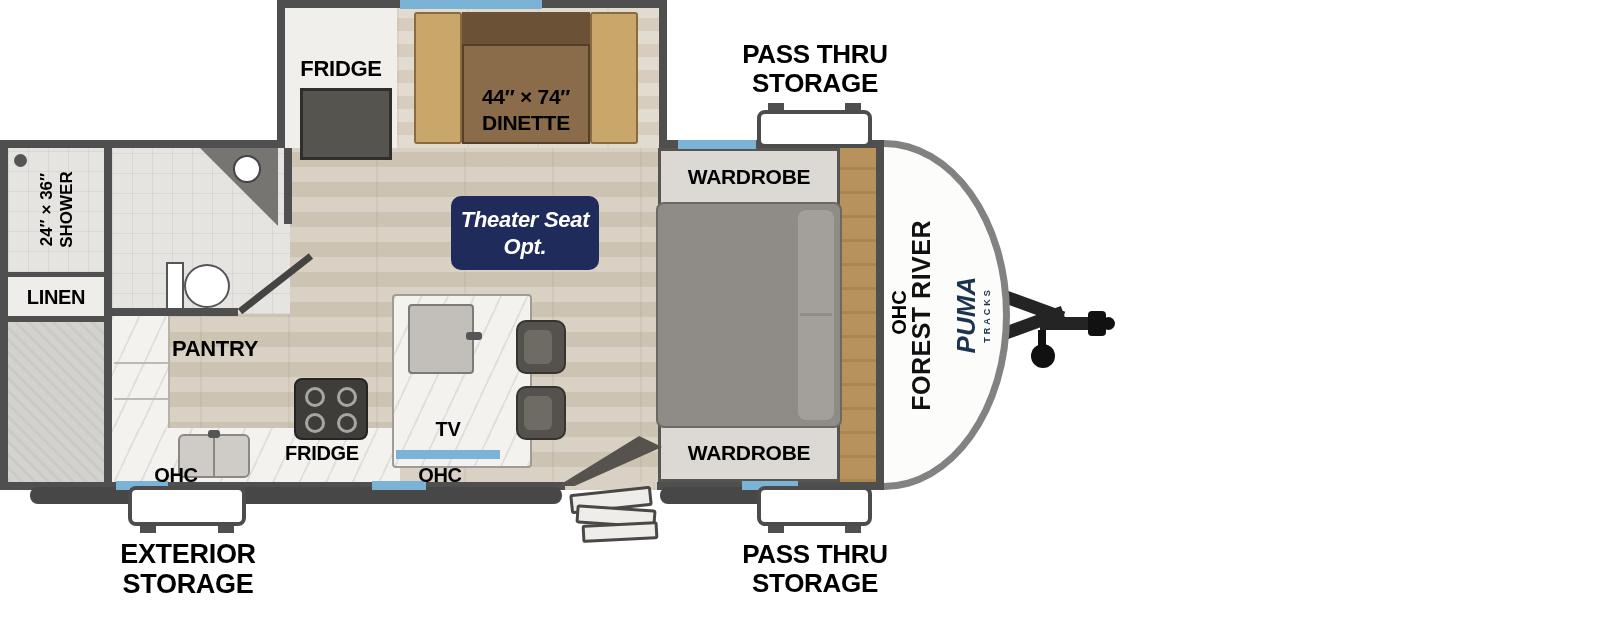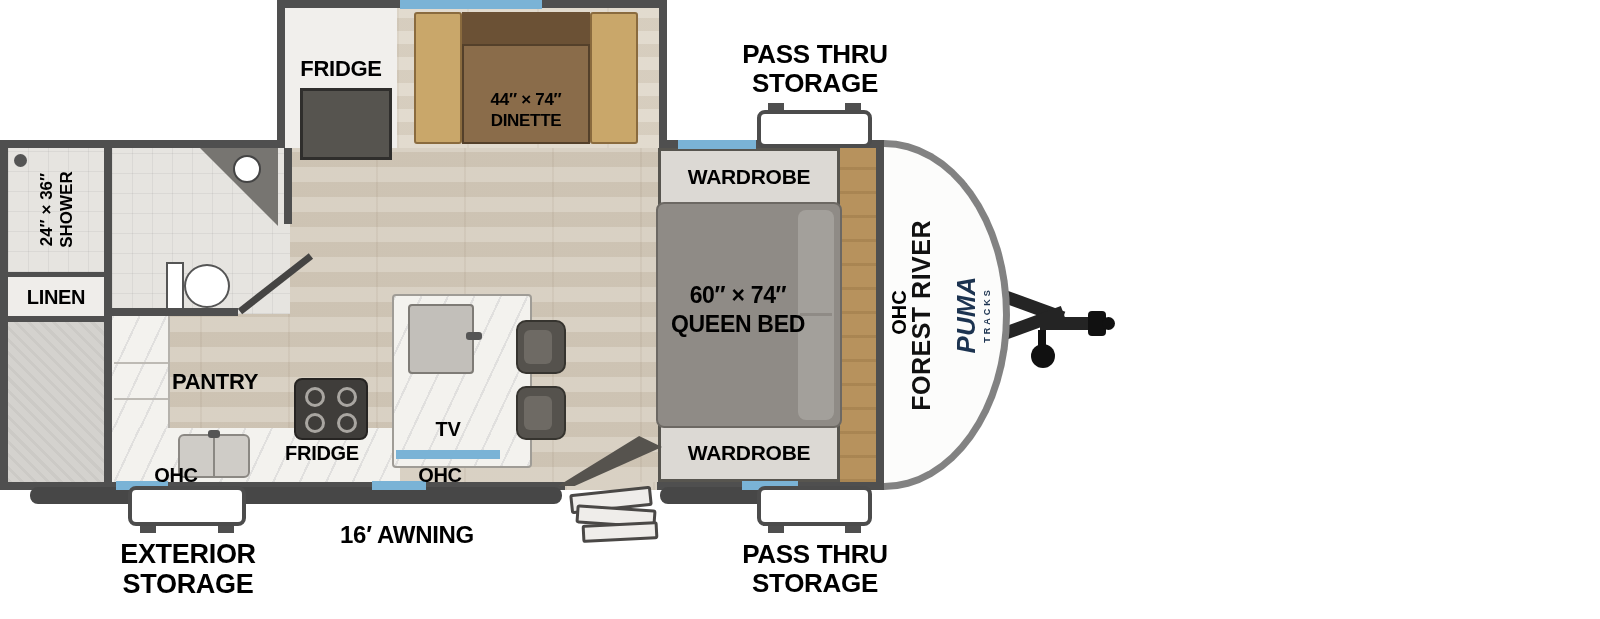--- a/index.html
+++ b/index.html
@@ -79,21 +79,21 @@
   <div class="abs" style="left:233px;top:155px;width:28px;height:28px;background:#fff;border:2px solid #444;border-radius:50%;z-index:5;"></div>
   <div class="abs" style="left:166px;top:262px;width:18px;height:48px;background:#fff;border:2px solid #555;z-index:4;"></div>
   <div class="abs" style="left:184px;top:264px;width:46px;height:44px;background:#fff;border:2px solid #555;border-radius:50%;z-index:4;"></div>
   <div class="abs wall" style="left:284px;top:148px;width:8px;height:76px;z-index:4;"></div>
   <div class="abs wall" style="left:112px;top:308px;width:126px;height:8px;z-index:4;"></div>
   <div class="abs" style="left:240px;top:308px;width:90px;height:7px;background:#454443;transform:rotate(-38deg);transform-origin:left center;z-index:4;"></div>
 
   <div class="abs marble" style="left:112px;top:316px;width:58px;height:166px;border-right:2px solid #b5b2ac;z-index:3;"></div>
   <div class="abs" style="left:114px;top:362px;width:54px;height:2px;background:#bdbab4;z-index:4;"></div>
   <div class="abs" style="left:114px;top:398px;width:54px;height:2px;background:#bdbab4;z-index:4;"></div>
-  <div class="lbl" style="left:150px;top:364px;width:130px;height:37px;font-size:22px;">PANTRY</div>
+  <div class="lbl" style="left:150px;top:331px;width:130px;height:37px;font-size:22px;">PANTRY</div>
   <div class="abs marble" style="left:112px;top:428px;width:288px;height:54px;z-index:3;"></div>
   <div class="abs" style="left:178px;top:434px;width:72px;height:44px;background:#cfccc7;border:2px solid #8b8883;border-radius:6px;z-index:4;"></div>
   <div class="abs" style="left:213px;top:436px;width:2px;height:40px;background:#8b8883;z-index:5;"></div>
   <div class="abs" style="left:208px;top:430px;width:12px;height:8px;background:#555;border-radius:3px;z-index:5;"></div>
   <div class="abs" style="left:294px;top:378px;width:74px;height:62px;background:#3f3d3a;border:2px solid #262422;border-radius:8px;z-index:4;">
     <div class="burner" style="left:9px;top:7px;"></div>
     <div class="burner" style="left:41px;top:7px;"></div>
     <div class="burner" style="left:9px;top:33px;"></div>
     <div class="burner" style="left:41px;top:33px;"></div>
   </div>
@@ -105,42 +105,42 @@
   <div class="abs" style="left:408px;top:304px;width:66px;height:70px;background:#c2bfba;border:2px solid #7e7b76;border-radius:4px;z-index:4;"></div>
   <div class="abs" style="left:466px;top:332px;width:16px;height:8px;background:#555;border-radius:3px;z-index:5;"></div>
   <div class="lbl" style="left:412px;top:416px;width:72px;height:26px;font-size:20px;">TV</div>
   <div class="abs win" style="left:396px;top:450px;width:104px;height:9px;"></div>
   <div class="abs" style="left:516px;top:320px;width:50px;height:54px;background:#55524d;border:2px solid #36342f;border-radius:10px;z-index:4;">
     <div class="abs" style="left:6px;top:8px;width:28px;height:34px;background:#6e6a64;border-radius:6px;"></div>
   </div>
   <div class="abs" style="left:516px;top:386px;width:50px;height:54px;background:#55524d;border:2px solid #36342f;border-radius:10px;z-index:4;">
     <div class="abs" style="left:6px;top:8px;width:28px;height:34px;background:#6e6a64;border-radius:6px;"></div>
   </div>
+  <div class="lbl" style="left:451px;top:196px;width:148px;height:74px;background:var(--badge-navy,#1f2b5b);border-radius:10px;color:#fff;font-style:italic;font-size:22px;line-height:1.25;z-index:5;">Theater Seat
+Opt.</div>
 
   <div class="abs" style="left:840px;top:148px;width:36px;height:334px;background:#b7925d;background-image:repeating-linear-gradient(0deg,rgba(90,60,20,.15) 0 3px,transparent 3px 24px);z-index:3;"></div>
   <div class="abs" style="left:658px;top:148px;width:182px;height:58px;background:#dcd9d4;border:3px solid #57554f;z-index:3;"></div>
   <div class="lbl" style="left:658px;top:150px;width:182px;height:54px;font-size:21px;">WARDROBE</div>
   <div class="abs" style="left:658px;top:424px;width:182px;height:58px;background:#dcd9d4;border:3px solid #57554f;z-index:3;"></div>
   <div class="lbl" style="left:658px;top:426px;width:182px;height:54px;font-size:21px;">WARDROBE</div>
   <div class="abs" style="left:656px;top:202px;width:186px;height:226px;background:#8f8b86;border:2px solid #6c6863;border-radius:8px;z-index:4;"></div>
   <div class="abs" style="left:798px;top:210px;width:36px;height:210px;background:#a3a09b;border-radius:8px;z-index:5;"></div>
   <div class="abs" style="left:800px;top:313px;width:32px;height:3px;background:#8f8b86;z-index:6;"></div>
-  <div class="lbl" style="left:662px;top:280px;width:152px;height:60px;font-size:23px;line-height:1.25;">60″ × 74″
-QUEEN BED</div>
 
   <div class="abs" style="left:277px;top:0;width:390px;height:148px;border:8px solid var(--wall,#4f4f4f);border-bottom:none;background:#ece9e4;z-index:4;"></div>
   <div class="abs" style="left:285px;top:8px;width:112px;height:140px;background:#f1efec;z-index:5;"></div>
   <div class="lbl" style="left:288px;top:54px;width:106px;height:30px;font-size:22px;z-index:7;">FRIDGE</div>
   <div class="abs" style="left:300px;top:88px;width:92px;height:72px;background:#56544f;border:3px solid #2f2e2c;z-index:5;"></div>
   <div class="abs woodlite" style="left:397px;top:8px;width:262px;height:140px;z-index:5;"></div>
   <div class="abs" style="left:414px;top:12px;width:48px;height:132px;background:#c9a76a;border:2px solid #8a6b3e;border-radius:3px;z-index:5;"></div>
   <div class="abs" style="left:590px;top:12px;width:48px;height:132px;background:#c9a76a;border:2px solid #8a6b3e;border-radius:3px;z-index:5;"></div>
   <div class="abs" style="left:462px;top:12px;width:128px;height:32px;background:#6b5135;z-index:5;"></div>
   <div class="abs" style="left:462px;top:44px;width:128px;height:100px;background:#8a6c4a;border:2px solid #54402a;z-index:5;"></div>
-  <div class="lbl" style="left:458px;top:80px;width:136px;height:60px;font-size:17px;line-height:1.25;z-index:7;">44″ × 74″
+  <div class="lbl" style="left:458px;top:80px;width:136px;height:60px;font-size:21px;line-height:1.25;z-index:7;">44″ × 74″
 DINETTE</div>
 
   <div class="abs win" style="left:400px;top:0;width:142px;height:9px;"></div>
   <div class="abs win" style="left:678px;top:140px;width:78px;height:9px;"></div>
   <div class="abs win" style="left:116px;top:481px;width:52px;height:9px;"></div>
   <div class="abs win" style="left:372px;top:481px;width:54px;height:9px;"></div>
   <div class="abs win" style="left:742px;top:481px;width:56px;height:9px;"></div>
 
   <div class="abs wood" style="left:565px;top:482px;width:92px;height:8px;z-index:3;"></div>
   <div class="abs" style="left:558px;top:436px;width:104px;height:50px;background:#56534e;clip-path:polygon(0 100%,78% 0,100% 22%,16% 100%);z-index:7;"></div>
@@ -160,15 +160,14 @@
   <div class="tab" style="left:140px;top:524px;width:16px;height:9px;"></div>
   <div class="tab" style="left:218px;top:524px;width:16px;height:9px;"></div>
   <div class="bay" style="left:128px;top:486px;width:118px;height:40px;"></div>
 
   <div class="lbl" style="left:722px;top:40px;width:186px;height:58px;font-size:26px;z-index:9;">PASS THRU
 STORAGE</div>
   <div class="lbl" style="left:722px;top:540px;width:186px;height:58px;font-size:26px;z-index:9;">PASS THRU
 STORAGE</div>
   <div class="lbl" style="left:95px;top:540px;width:186px;height:58px;font-size:27px;z-index:9;">EXTERIOR
 STORAGE</div>
-  <div class="lbl" style="left:322px;top:520px;width:170px;height:30px;font-size:24px;z-index:9;">16′ AWNING</div>
 
 </div>
 
 </body></html>

